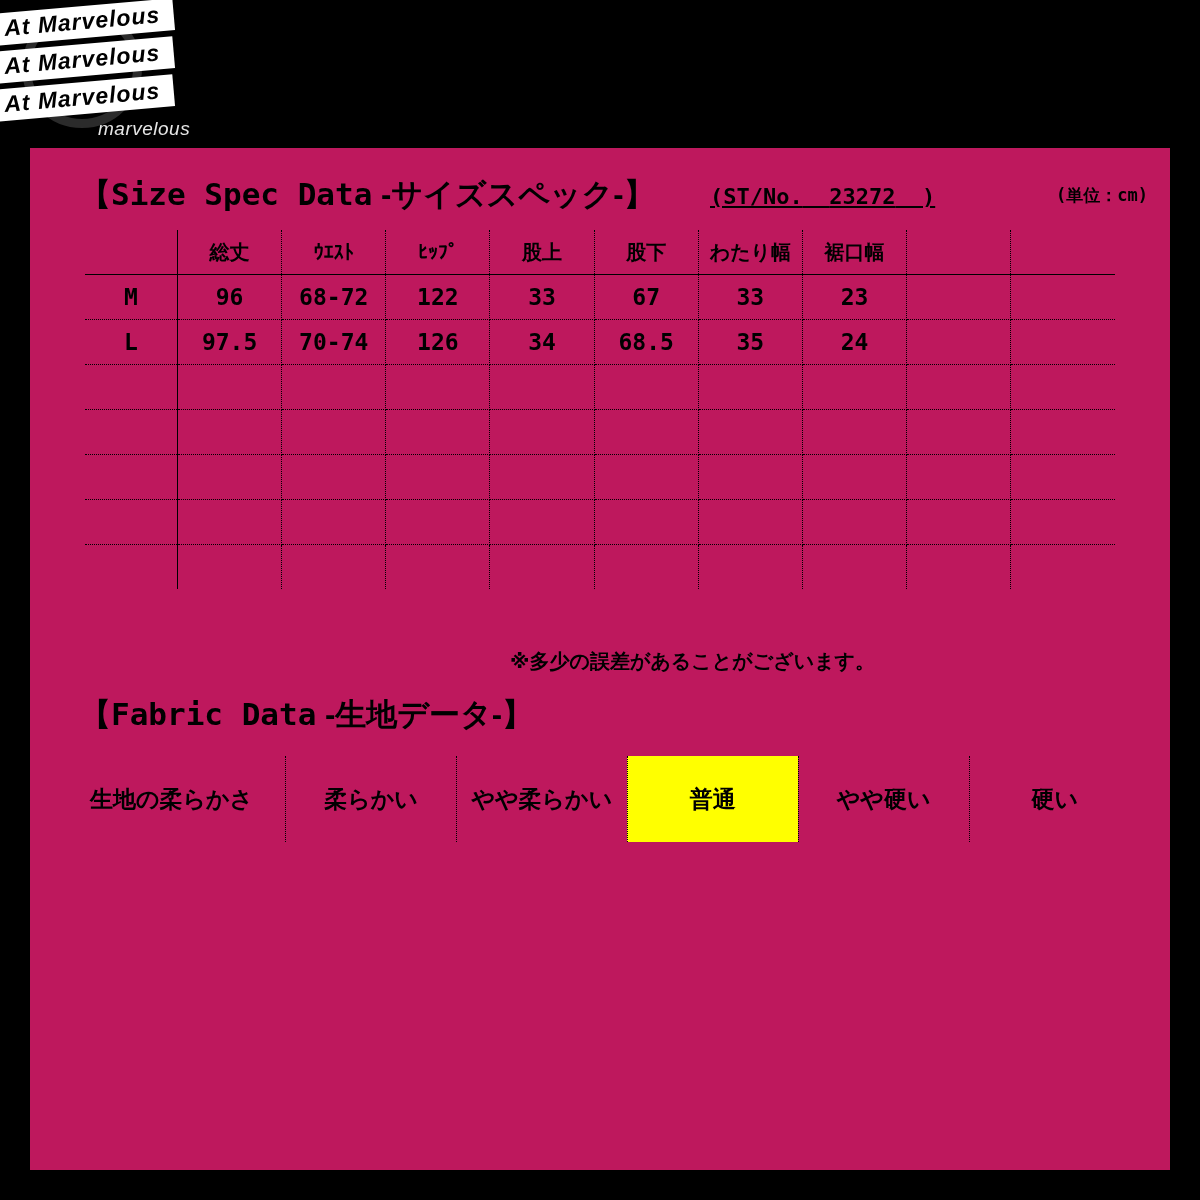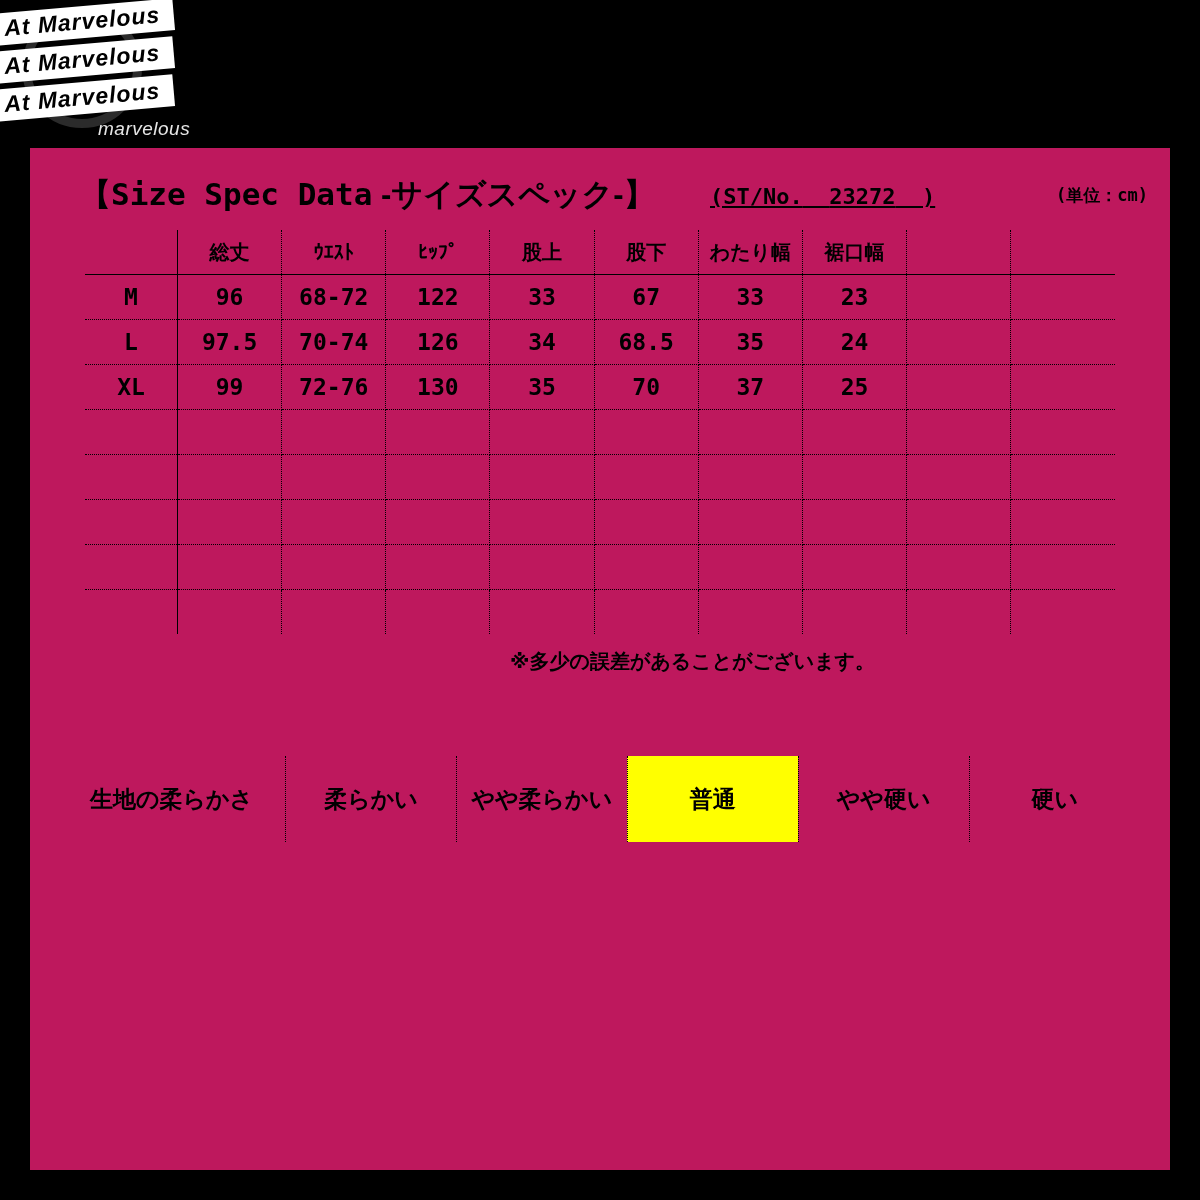--- a/index.html
+++ b/index.html
@@ -255,32 +255,20 @@
           <td>70-74</td>
           <td>126</td>
           <td>34</td>
           <td>68.5</td>
           <td>35</td>
           <td>24</td>
           <td></td>
           <td class="last"></td>
         </tr>
         <tr>
-          <td class="lbl">XL</td>
-          <td>99</td>
-          <td>72-76</td>
-          <td>130</td>
-          <td>35</td>
-          <td>70</td>
-          <td>37</td>
-          <td>25</td>
-          <td></td>
-          <td class="last"></td>
-        </tr>
-        <tr>
           <td class="lbl"></td>
           <td></td>
           <td></td>
           <td></td>
           <td></td>
           <td></td>
           <td></td>
           <td></td>
           <td></td>
           <td class="last"></td>
@@ -332,20 +320,21 @@
           <td></td>
           <td></td>
           <td class="last"></td>
         </tr>
       </tbody>
         </table>
     </div>
 
     <div class="note">※多少の誤差があることがございます。</div>
 
+    <div class="fabric-title"><span>【</span><span class="lat">Fabric Data</span><span> -生地データ-</span><span>】</span></div>
 
     <div class="fabric-wrap">
       <table class="fabric">
         <tbody>
         <tr>
           <td class="rowlabel">生地の柔らかさ</td>
           <td>柔らかい</td>
           <td>やや柔らかい</td>
           <td class="hl">普通</td>
           <td>やや硬い</td>

